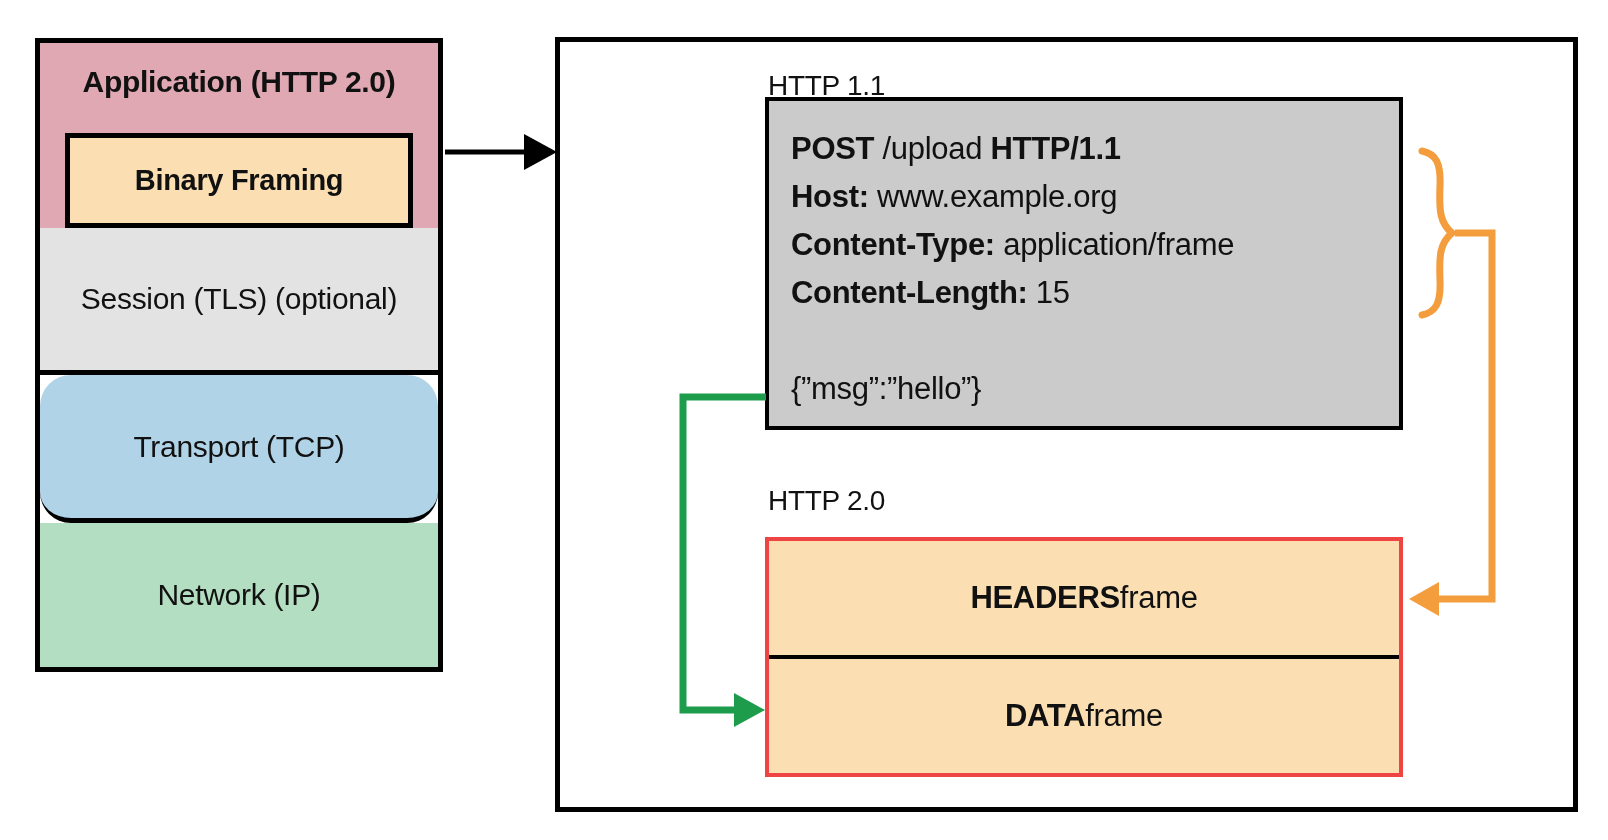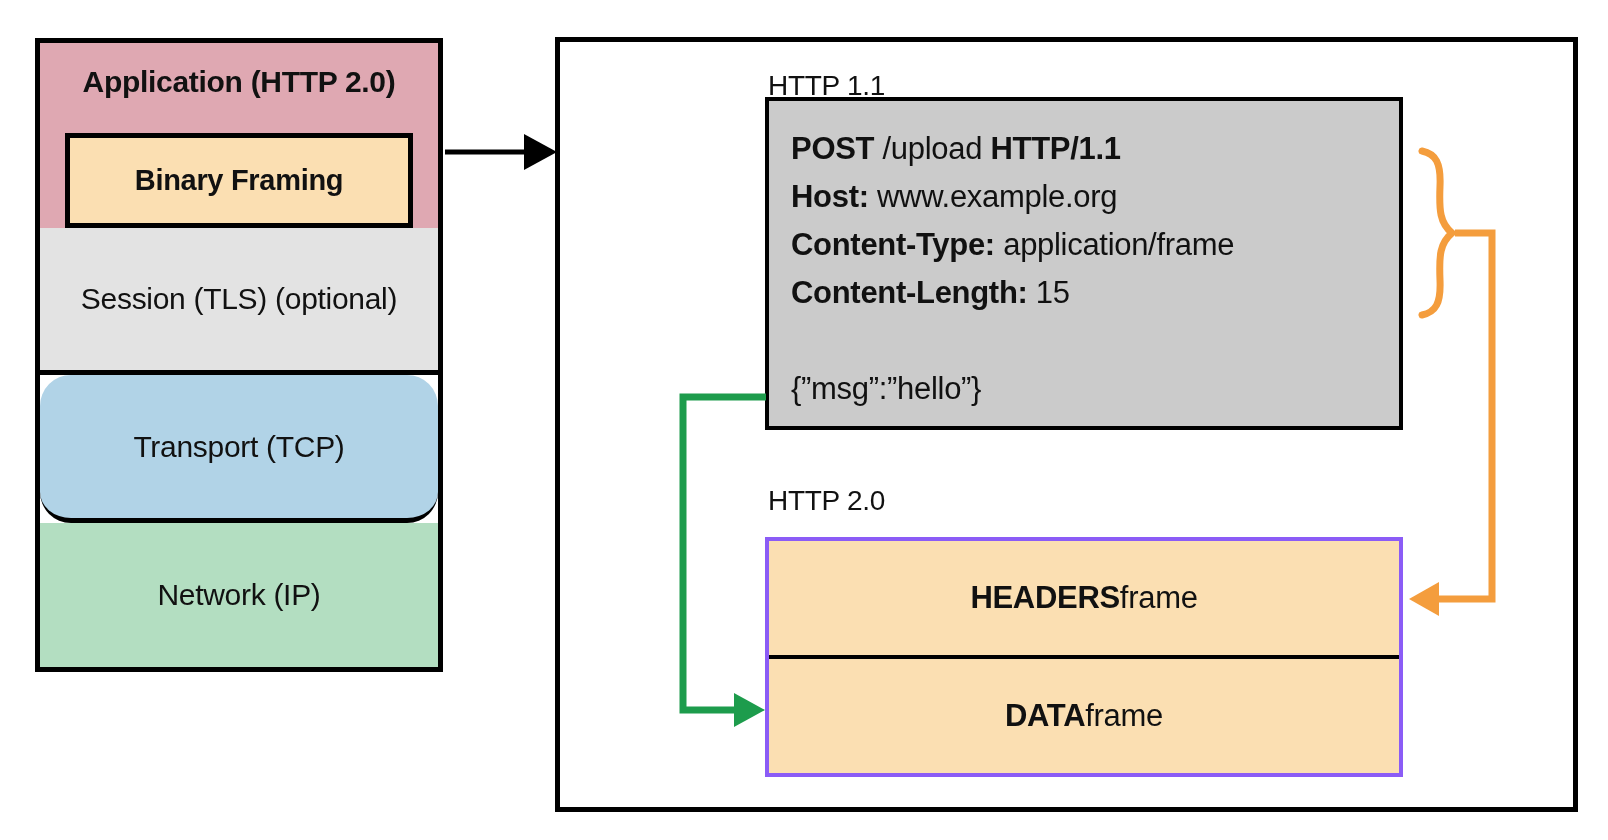--- a/index.html
+++ b/index.html
@@ -28,21 +28,21 @@
   .bigbox{position:absolute;left:555px;top:37px;width:1023px;height:775px;
     border:5px solid #000;box-sizing:border-box;background:#ffffff;}
   .section-label{position:absolute;font-size:28px;letter-spacing:-0.3px;}
   .label-http11{left:768px;top:70px;}
   .label-http20{left:768px;top:485px;}
   .reqbox{position:absolute;left:765px;top:97px;width:638px;height:333px;
     border:4px solid #000;box-sizing:border-box;background:#CBCBCB;
     padding:24px 0 0 22px;}
   .req-line{height:48px;line-height:48px;font-size:31px;white-space:nowrap;}
   .framesbox{position:absolute;left:765px;top:537px;width:638px;height:240px;
-    border:4px solid #8b5cf6;box-sizing:border-box;background:#FBDFB2;
+    border:4px solid #ef4444;box-sizing:border-box;background:#FBDFB2;
     display:flex;flex-direction:column;}
   .frame-row{display:flex;align-items:center;justify-content:center;
     font-size:31px;box-sizing:border-box;}
   .frame-headers{height:118px;border-bottom:4px solid #000;}
   .frame-data{flex:1;}
   
   .overlay{position:absolute;left:0;top:0;width:1608px;height:840px;pointer-events:none;}
   .black-stroke{stroke:#000000;}
   .black-fill{fill:#000000;}
   .orange-stroke{stroke:#F49D3D;}

